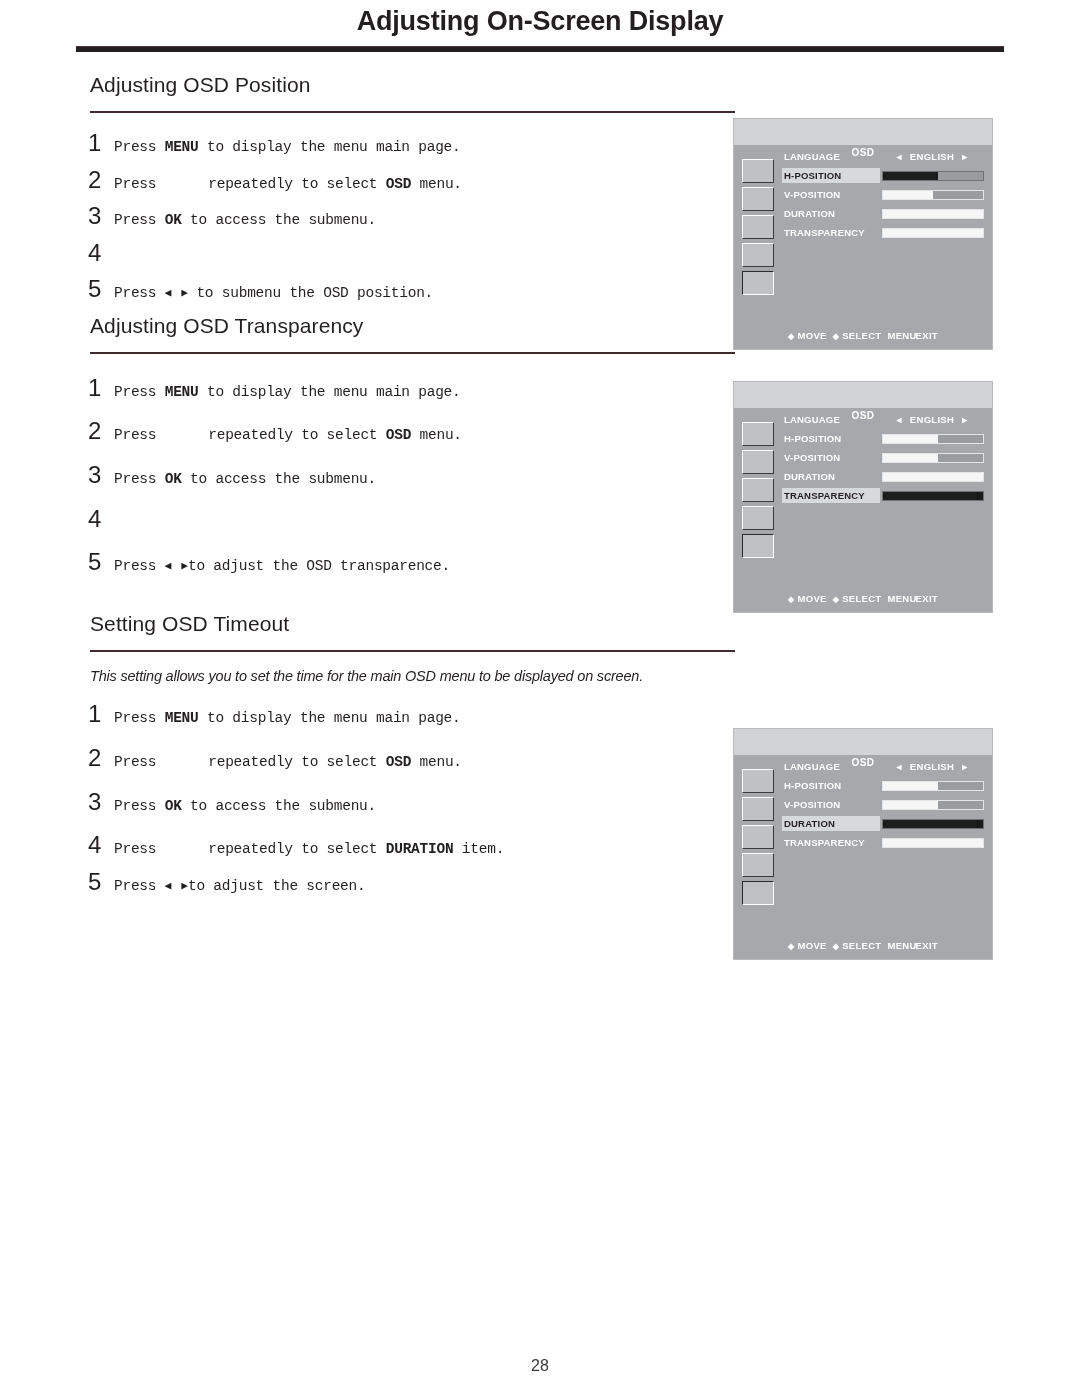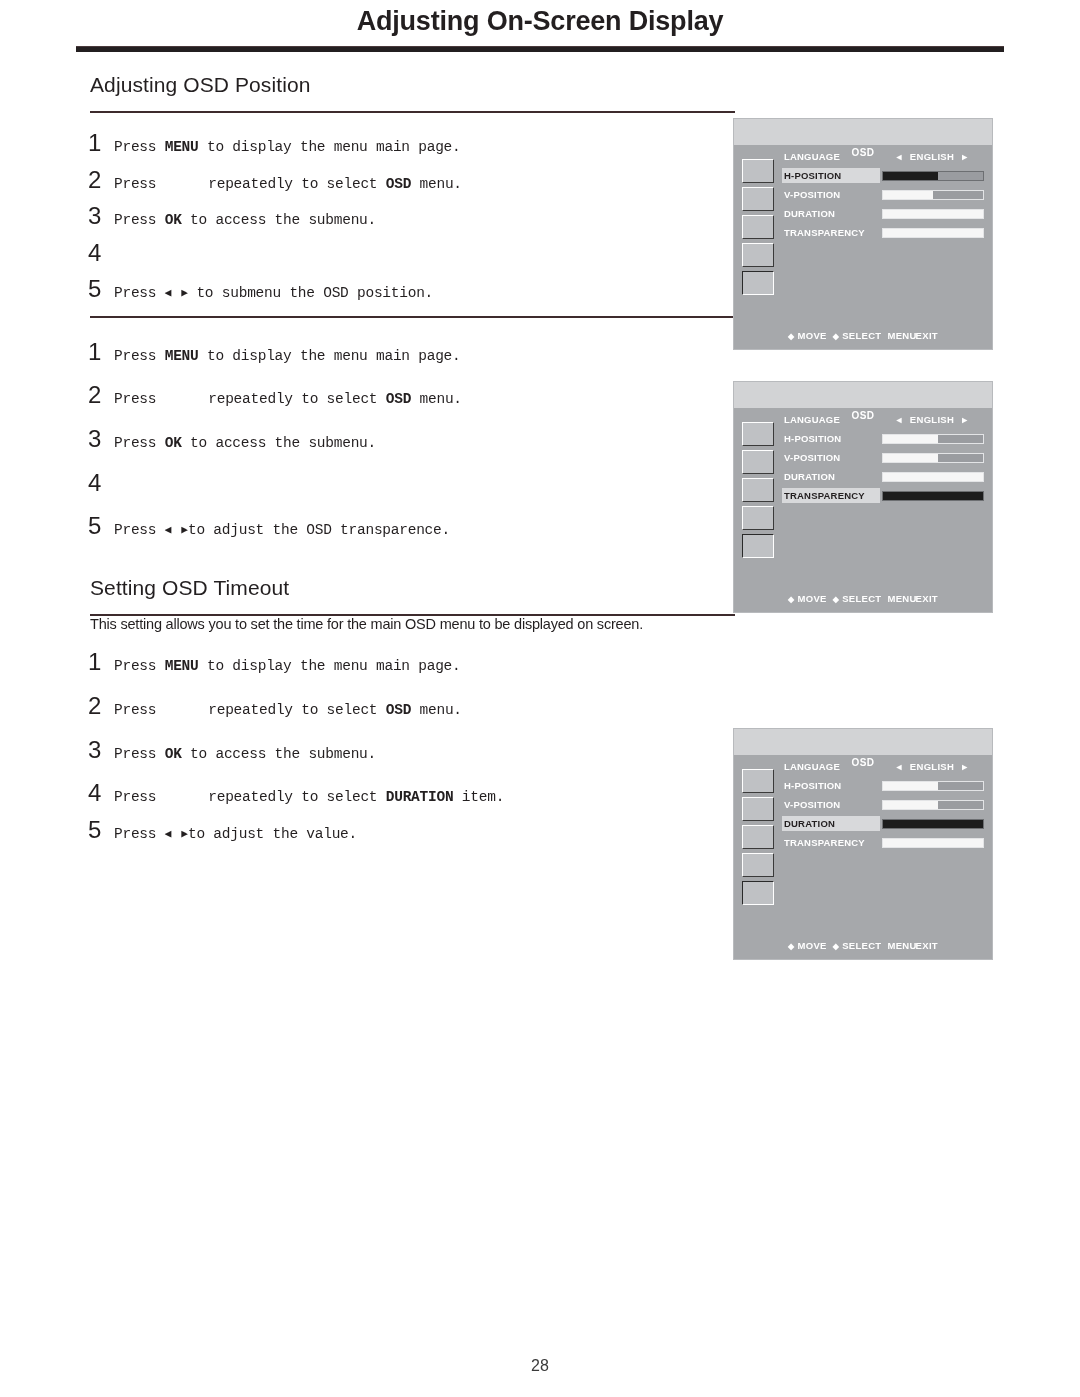--- a/index.html
+++ b/index.html
@@ -299,20 +299,21 @@
         <div class="step-num">5</div>
         <div class="step-text">
           <span>Press </span><span class="arrow-pair"><span class="ar">◀</span><span class="sp"></span><span class="ar">▶</span></span><span> to submenu the OSD position.</span>
         </div>
       </div>
 
     </div>
   </div>
 
   <div class="section" style="margin-top:10px;">
+    <div class="section-title">Adjusting OSD Transparency</div>
     <div class="section-rule" style="margin-top:14px;"></div>
     <div class="steps" style="margin-top:22px;">
 
       <div class="step" style="margin-bottom:19px;">
         <div class="step-num">1</div>
         <div class="step-text">
           <span>Press </span><b>MENU</b><span> to display the menu main page.</span>
         </div>
       </div>
 
@@ -340,21 +341,21 @@
           <span>Press </span><span class="arrow-pair"><span class="ar">◀</span><span class="sp"></span><span class="ar">▶</span></span><span>to adjust the OSD transparence.</span>
         </div>
       </div>
 
     </div>
   </div>
 
   <div class="section" style="margin-top:38px;">
     <div class="section-title">Setting OSD  Timeout</div>
     <div class="section-rule" style="margin-top:14px;"></div>
-    <div class="intro-text" style="">This setting allows you to set the time for the main OSD menu to be displayed on screen.</div>
+    <div class="intro-text" style="margin-top:16px;font-style:italic;">This setting allows you to set the time for the main OSD menu to be displayed on screen.</div>
     <div class="steps" style="margin-top:18px;">
 
       <div class="step" style="margin-bottom:19px;">
         <div class="step-num">1</div>
         <div class="step-text">
           <span>Press </span><b>MENU</b><span> to display the menu main page.</span>
         </div>
       </div>
 
       <div class="step" style="margin-bottom:19px;">
@@ -374,21 +375,21 @@
       <div class="step" style="margin-bottom:12px;">
         <div class="step-num">4</div>
         <div class="step-text">
           <span>Press</span><span class="gap-icon"></span><span>repeatedly to select </span><b>DURATION</b><span> item.</span>
         </div>
       </div>
 
       <div class="step">
         <div class="step-num">5</div>
         <div class="step-text">
-          <span>Press </span><span class="arrow-pair"><span class="ar">◀</span><span class="sp"></span><span class="ar">▶</span></span><span>to adjust the value.</span>
+          <span>Press </span><span class="arrow-pair"><span class="ar">◀</span><span class="sp"></span><span class="ar">▶</span></span><span>to adjust the screen.</span>
         </div>
       </div>
 
     </div>
   </div>
 
 </div>
 
 <div class="osd" style="left:733px; top:118px;">
   <div class="osd-topstrip"></div>

